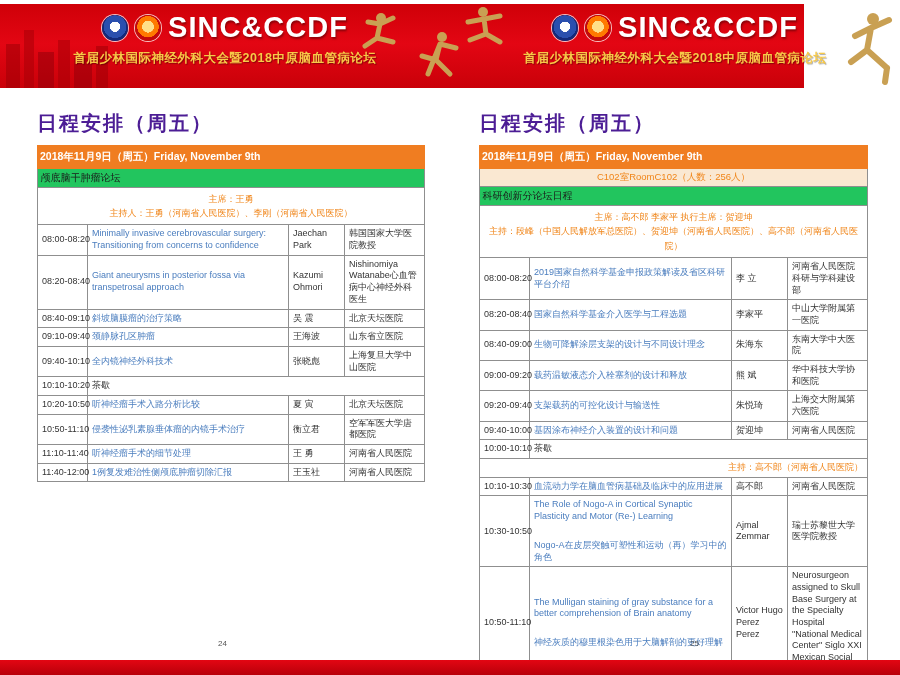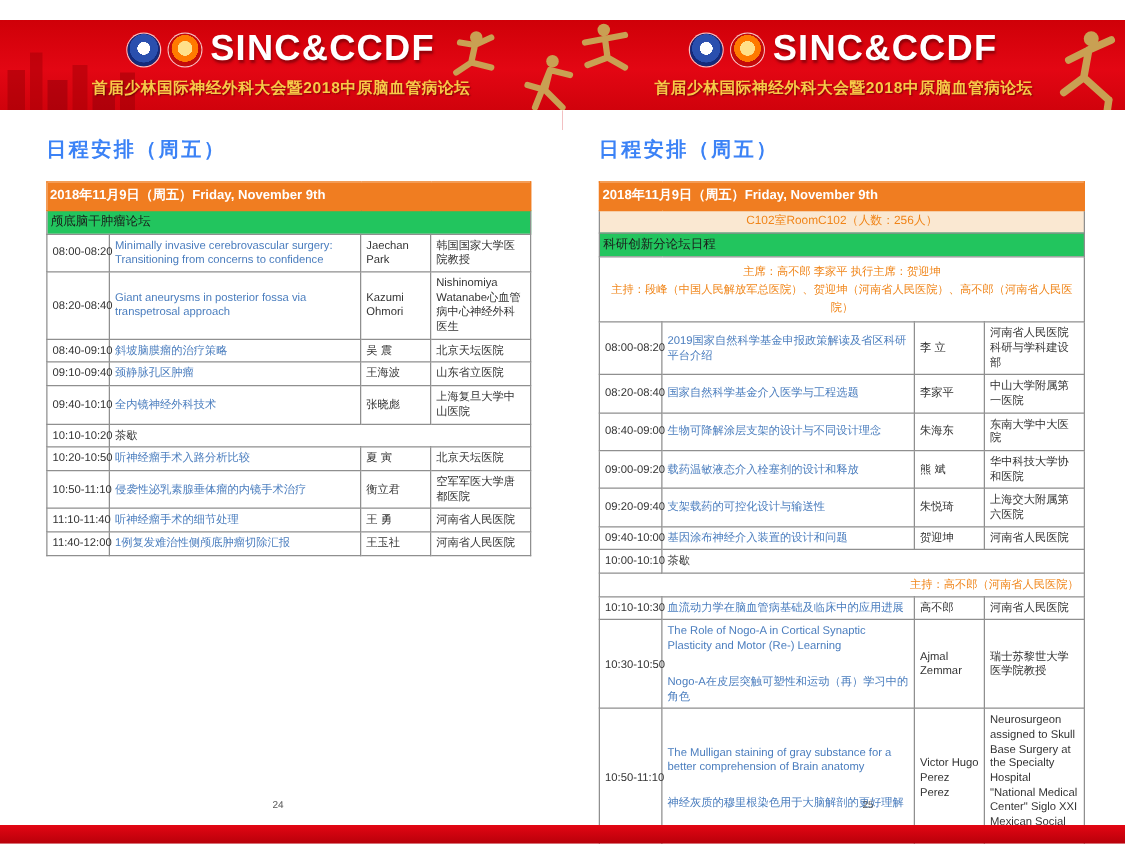--- a/index.html
+++ b/index.html
@@ -1,21 +1,21 @@
 <!DOCTYPE html>
 <html><head>
 <meta charset="utf-8">
 <style>
   html,body{margin:0;padding:0}
   body{
     width:900px;height:675px;position:relative;overflow:hidden;
     background:#ffffff;font-family:"Liberation Sans","DejaVu Sans",sans-serif;
   }
   
-  .banner{position:absolute;top:16px;left:0;width:900px;height:88px;
+  .banner{position:absolute;top:4px;left:0;width:804px;height:88px;
     background:linear-gradient(180deg,#cf0008 0%,#e30613 45%,#c70008 100%);}
   .skyline{position:absolute;left:0;top:12px;width:210px;height:76px;opacity:.5;pointer-events:none;
     background:
       linear-gradient(#9c0006,#9c0006) 6px 28px/14px 48px no-repeat,
       linear-gradient(#a50007,#a50007) 24px 14px/10px 62px no-repeat,
       linear-gradient(#90000a,#90000a) 38px 36px/16px 40px no-repeat,
       linear-gradient(#a50007,#a50007) 58px 24px/12px 52px no-repeat,
       linear-gradient(#90000a,#90000a) 74px 42px/18px 34px no-repeat,
       linear-gradient(#9c0006,#9c0006) 96px 30px/12px 46px no-repeat;}
   .banner-half{position:absolute;top:0;height:88px;width:450px}
@@ -27,22 +27,22 @@
   .logo-red{background:radial-gradient(circle at 50% 45%,#ffe08a 0 30%,#ff7a00 31% 55%,#c40a0a 56% 100%)}
   .banner-title{color:#fff;font-size:29px;font-weight:800;letter-spacing:1px;line-height:1;
     text-shadow:1px 2px 2px rgba(0,0,0,.35)}
   .banner-sub{margin-top:8px;color:#f7c948;font-size:12.5px;font-weight:700;letter-spacing:.5px;
     text-shadow:1px 1px 1px rgba(0,0,0,.35);white-space:nowrap}
   .figure{position:absolute;pointer-events:none}
   .figure svg{display:block}
   
   .page{position:absolute;top:88px;width:450px;height:572px;background:#fff}
   .page-l{left:0}.page-r{left:450px}
-  .page-title{position:absolute;top:22px;left:37px;font-size:16px;font-weight:700;
-    color:#3b82f6;letter-spacing:2px}
+  .page-title{position:absolute;top:22px;left:37px;font-size:20px;font-weight:700;
+    color:#4c1d95;letter-spacing:2px}
   .page-r .page-title{left:29px}
   table.sched{position:absolute;top:57px;left:37px;width:387px;border-collapse:collapse;
     table-layout:fixed;font-size:9px;color:#333;background:#fff}
   .page-r table.sched{left:29px;width:388px}
   .sched td{border:1px solid #8f8f8f;padding:3px 4px;vertical-align:middle;line-height:1.3;
     word-wrap:break-word;overflow-wrap:break-word}
   .hdr-date td{background:#f07d21;color:#ffffff;font-weight:700;font-size:10.5px;
     padding:4px 2px;border-color:#f07d21}
   .hdr-venue td{background:#fae8d2;color:#f08519;text-align:center;font-size:9.5px;padding:2.5px}
   .hdr-session td{background:#22c55e;color:#1a1a1a;text-align:left;font-size:10px;padding:2.5px}
@@ -130,20 +130,26 @@
         <col style="width:56px">
         <col style="width:80px">
       </colgroup>
     <tbody>
       <tr class="hdr-date">
         <td colspan="4">2018年11月9日（周五）Friday, November 9th</td>
       </tr>
       <tr class="hdr-session">
         <td colspan="4">颅底脑干肿瘤论坛</td>
       </tr>
+      <tr class="hdr-chairs">
+        <td colspan="4">
+          <div>主席：王勇</div>
+          <div>主持人：王勇（河南省人民医院）、李刚（河南省人民医院）</div>
+        </td>
+      </tr>
     <tr>
           <td class="c-time">08:00-08:20</td>
           <td class="c-title">
             <div>Minimally invasive cerebrovascular surgery: Transitioning from concerns to confidence</div>
           </td>
           <td class="c-speaker">Jaechan Park</td>
           <td class="c-aff">韩国国家大学医院教授</td>
         </tr>
         <tr>
           <td class="c-time">08:20-08:40</td>

